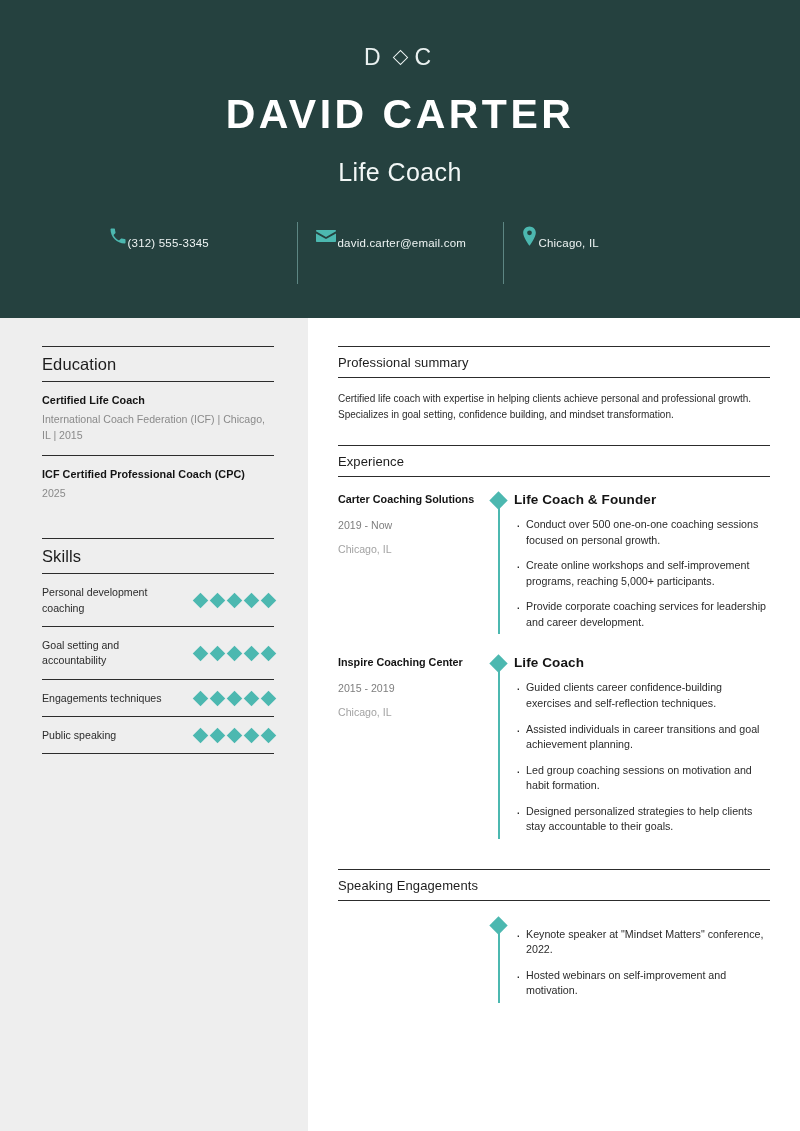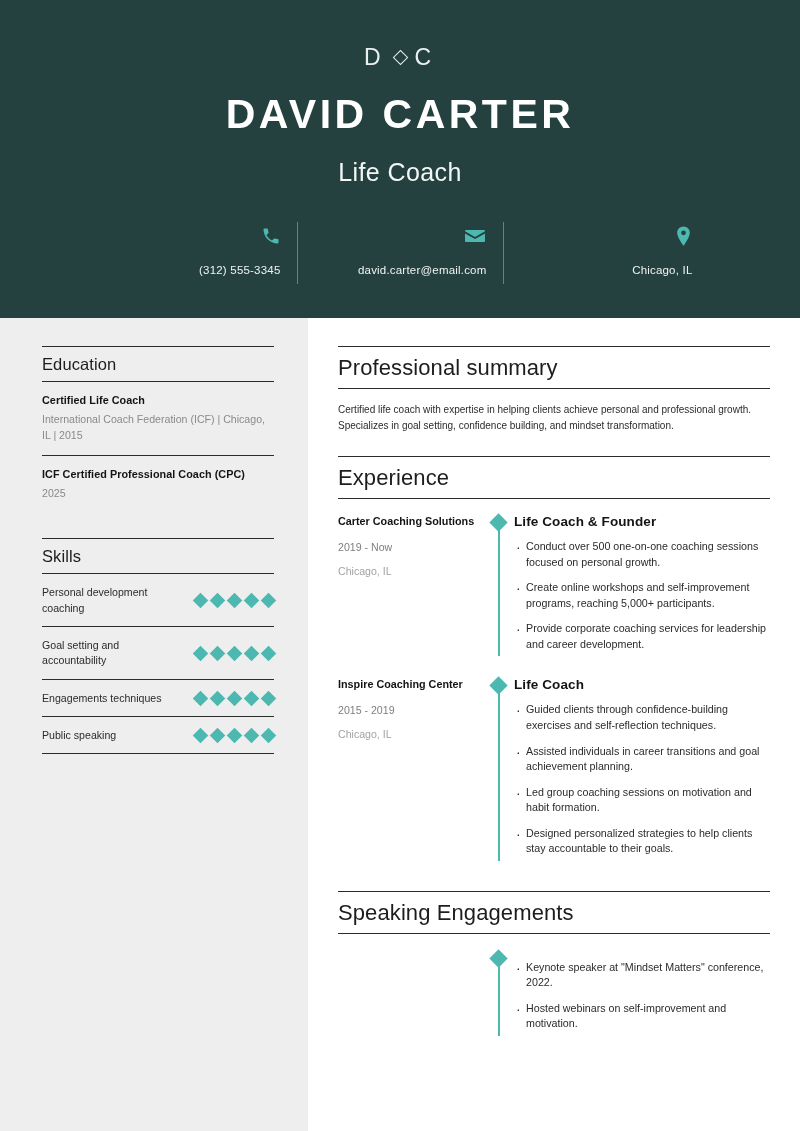--- a/index.html
+++ b/index.html
@@ -47,21 +47,21 @@
     letter-spacing:0.4px;
     color:#f2f7f6;
   }
 
   .contact-bar {
     position:absolute; left:0; top:222px; width:800px;
     display:flex; align-items:flex-start; justify-content:center;
   }
   .contact-item {
     width:185px;
-    display:flex; flex-direction:column; align-items:flex-end;
+    display:flex; flex-direction:row; align-items:center;
     padding:0 6px;
   }
   .contact-icon { height:28px; display:flex; align-items:center; justify-content:center; }
   .contact-icon svg { display:block; }
   .contact-text {
     margin-top:14px;
     font-size:11.5px;
     font-weight:300;
     color:#eef4f3;
     letter-spacing:0.2px;
@@ -106,21 +106,21 @@
     width:11px; height:11px; background:#4cb8b0; transform:rotate(45deg);
   }
 
   
   .main {
     position:absolute; left:308px; top:318px; width:492px; height:813px;
     background:#ffffff;
     padding:28px 30px 0 30px;
   }
   .main-head {
-    font-size:22px; font-weight:400; color:#1d1d1d;
+    font-size:13px; font-weight:400; color:#1d1d1d;
     border-top:1.1px solid #2c2c2c;
     border-bottom:1.6px solid #2c2c2c;
     padding:8px 0 7px 0;
     letter-spacing:0.1px;
   }
   .summary-text {
     font-size:10px; font-weight:300; color:#2b2b2b;
     line-height:1.62; padding:13px 0 0 0;
   }
 
@@ -304,21 +304,21 @@
             <div class="exp-date">2015 -  2019</div>
             <div class="exp-loc">Chicago, IL</div>
           </div>
           <div class="exp-rail">
             <span class="rail-line"></span>
             <span class="rail-diamond"></span>
           </div>
           <div class="exp-right">
             <div class="exp-role">Life Coach</div>
             <ul class="bullets">
-              <li>Guided clients through confidence-building exercises and self-reflection techniques.</li>
+              <li>Guided clients career confidence-building exercises and self-reflection techniques.</li>
               <li>Assisted individuals in career transitions and goal achievement planning.</li>
               <li>Led group coaching sessions on motivation and habit formation.</li>
               <li>Designed personalized strategies to help clients stay accountable to their goals.</li>
             </ul>
           </div>
         </div>
       </div>
   </div>
 
   <div style="margin-top:24px;">

